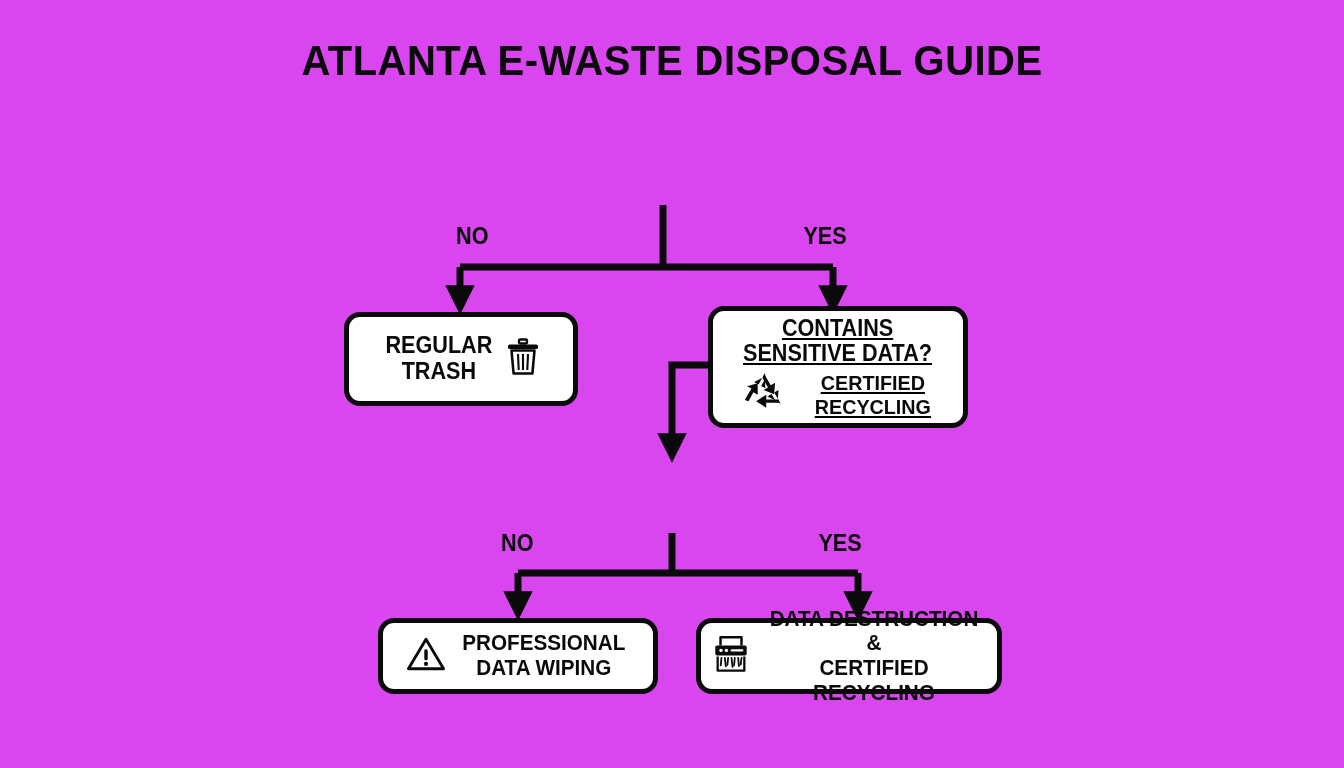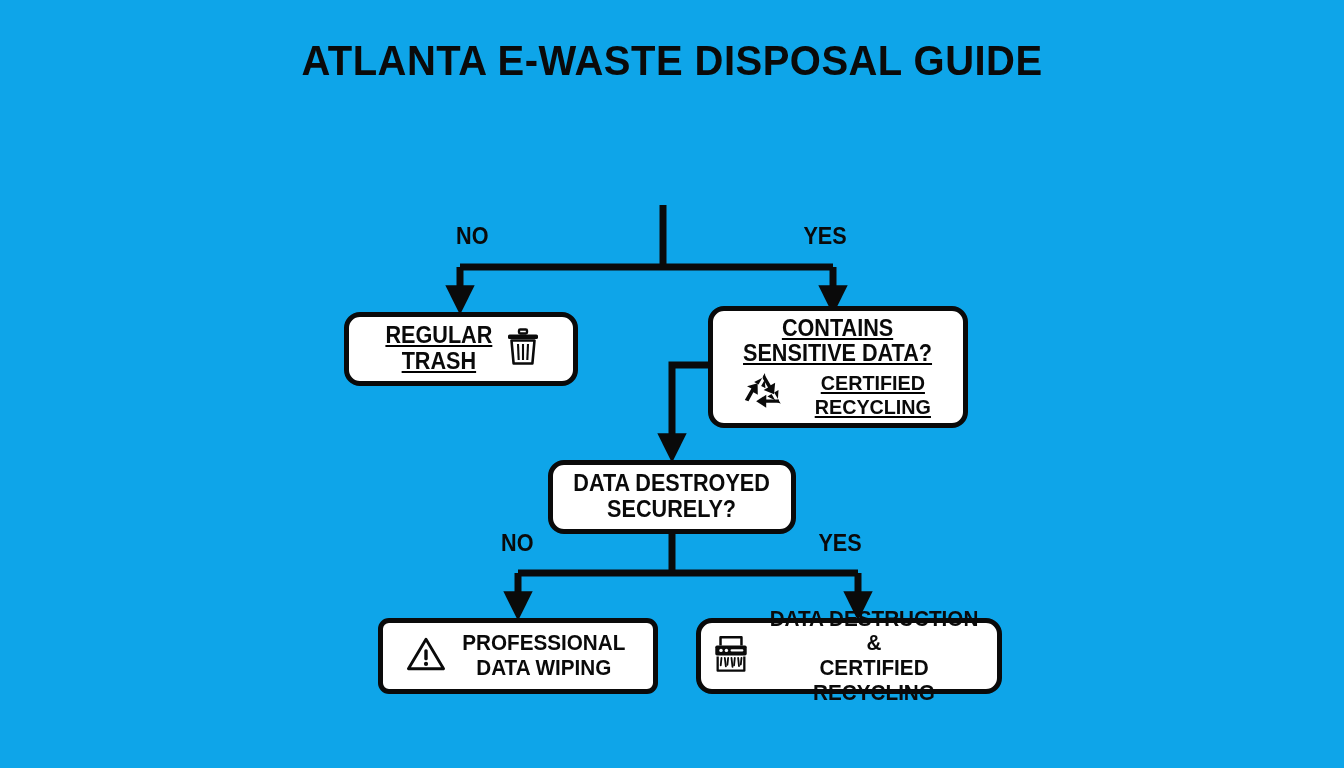--- a/index.html
+++ b/index.html
@@ -8,21 +8,21 @@
     padding: 0;
     background: #ffffff;
   }
   body {
     font-family: "Liberation Sans", sans-serif;
   }
   #canvas {
     position: relative;
     width: 1344px;
     height: 768px;
-    background: #0ea5e9;
+    background: #d946ef;
     overflow: hidden;
   }
   #flow-svg {
     position: absolute;
     left: 0;
     top: 0;
     width: 1344px;
     height: 768px;
   }
   .chart-title {
@@ -133,21 +133,21 @@
 
       <path d="M 518 573 L 518 606" marker-end="url(#arrow)"></path>
 
       <path d="M 858 573 L 858 606" marker-end="url(#arrow)"></path>
     </g>
   </svg>
 
   <div class="chart-title">ATLANTA E-WASTE DISPOSAL GUIDE</div>
 
 
-  <div class="node" style="left:344px; top:312px; width:234px; height:74px;text-decoration:underline;">
+  <div class="node" style="left:344px; top:312px; width:234px; height:94px;">
     <div class="node-inner">
       <span class="node-text t-23">REGULAR
 TRASH</span>
       <span class="icon">
         <svg width="34" height="38" viewBox="0 0 34 38" xmlns="http://www.w3.org/2000/svg">
           <rect x="13" y="1.5" width="8" height="4" rx="1.2" fill="none" stroke="#0a0a0a" stroke-width="2.4"></rect>
           <rect x="2" y="6.5" width="30" height="4.6" rx="1.6" fill="#0a0a0a"></rect>
           <path d="M 5.5 12.5 L 7.6 35.5 L 26.4 35.5 L 28.5 12.5 Z" fill="none" stroke="#0a0a0a" stroke-width="2.6" stroke-linejoin="round"></path>
           <path d="M 12 16 L 12.7 32" stroke="#0a0a0a" stroke-width="2.1"></path>
           <path d="M 17 16 L 17 32" stroke="#0a0a0a" stroke-width="2.1"></path>
@@ -172,28 +172,22 @@
               <path d="M40.6 33.6 L26.4 33.6 L26.4 39.2 L15.4 32.0 L26.5 24.8 L26.5 30.2 L40.0 30.2 Z"></path>
             </g>
           </svg>
         </span>
         <span class="node-text t-21">CERTIFIED
 RECYCLING</span>
       </span>
     </div>
   </div>
 
-  <div class="node" style="left:548px; top:460px; width:248px; height:74px;">
-    <div class="node-inner">
-      <span class="node-text t-23">DATA DESTROYED
-SECURELY?</span>
-    </div>
-  </div>
-
-  <div class="node" style="left:378px; top:618px; width:280px; height:76px;border-radius:11px;">
+
+  <div class="node" style="left:378px; top:618px; width:280px; height:76px;">
     <div class="node-inner">
       <span class="icon">
         <svg width="42" height="38" viewBox="0 0 44 40" xmlns="http://www.w3.org/2000/svg">
           <path d="M22 4.5 L40.5 35.5 L3.5 35.5 Z" fill="none" stroke="#0a0a0a" stroke-width="3" stroke-linejoin="round"></path>
           <rect x="20.2" y="15" width="3.6" height="11.5" rx="1.6" fill="#0a0a0a"></rect>
           <circle cx="22" cy="30.4" r="2.2" fill="#0a0a0a"></circle>
         </svg>
       </span>
       <span class="node-text t-22">PROFESSIONAL
 DATA WIPING</span>

